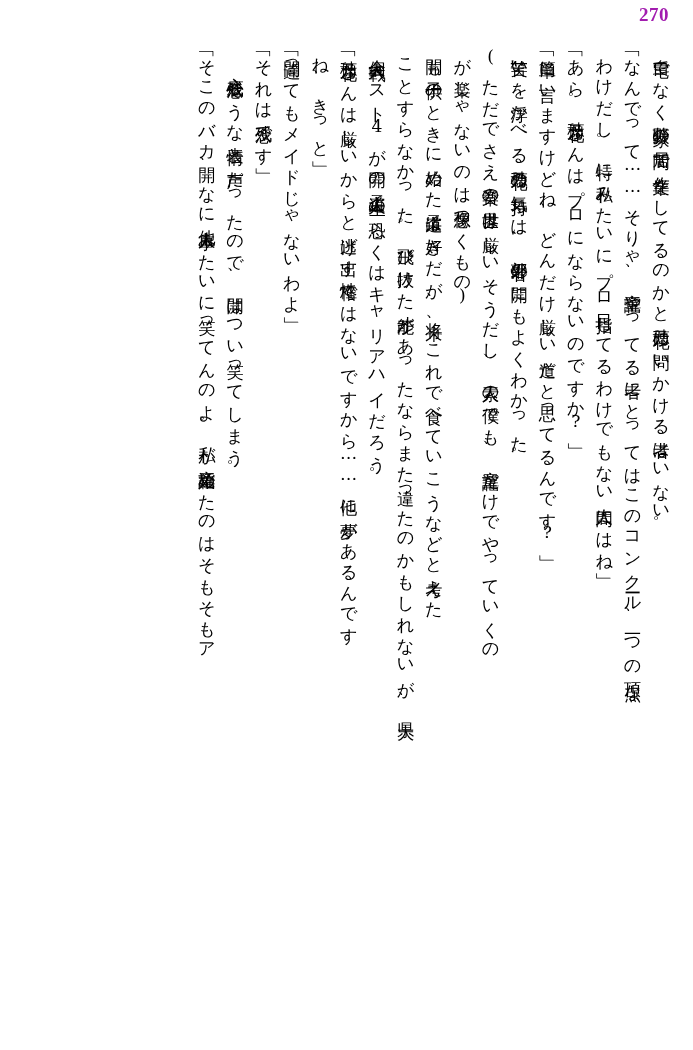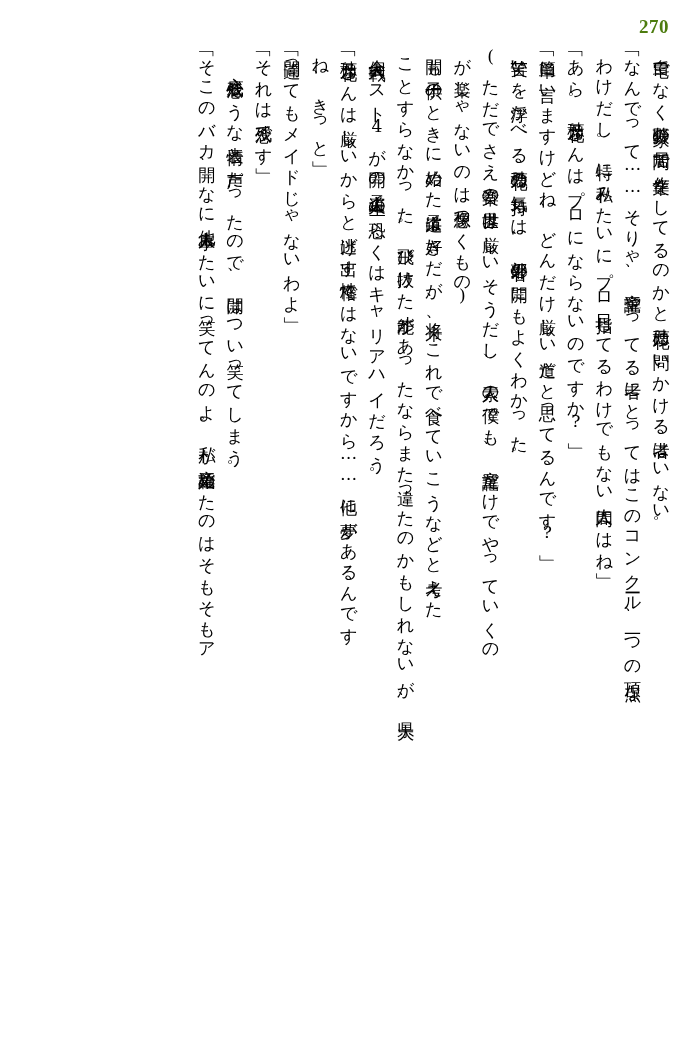--- a/index.html
+++ b/index.html
@@ -16,27 +16,27 @@
   }
   .page {
     position: relative;
     width: 693px;
     height: 1050px;
     background: #ffffff;
     box-sizing: border-box;
   }
   .page-number {
     position: absolute;
-    top: 16px;
+    top: 4px;
     right: 24px;
     font-family: "Liberation Serif", "DejaVu Serif", serif;
     font-size: 19px;
     font-weight: 700;
     letter-spacing: 0.5px;
-    color: #4d7c0f;
+    color: #a21caf;
   }
   .text-block {
     position: absolute;
     top: 46px;
     right: 24px;
     left: 24px;
     bottom: 30px;
     display: flex;
     flex-direction: row-reverse;
     justify-content: flex-start;

